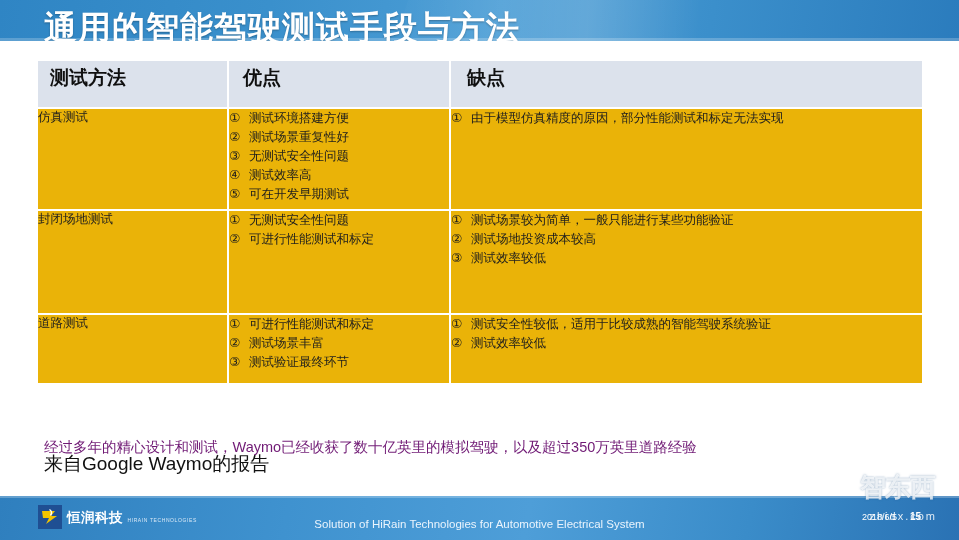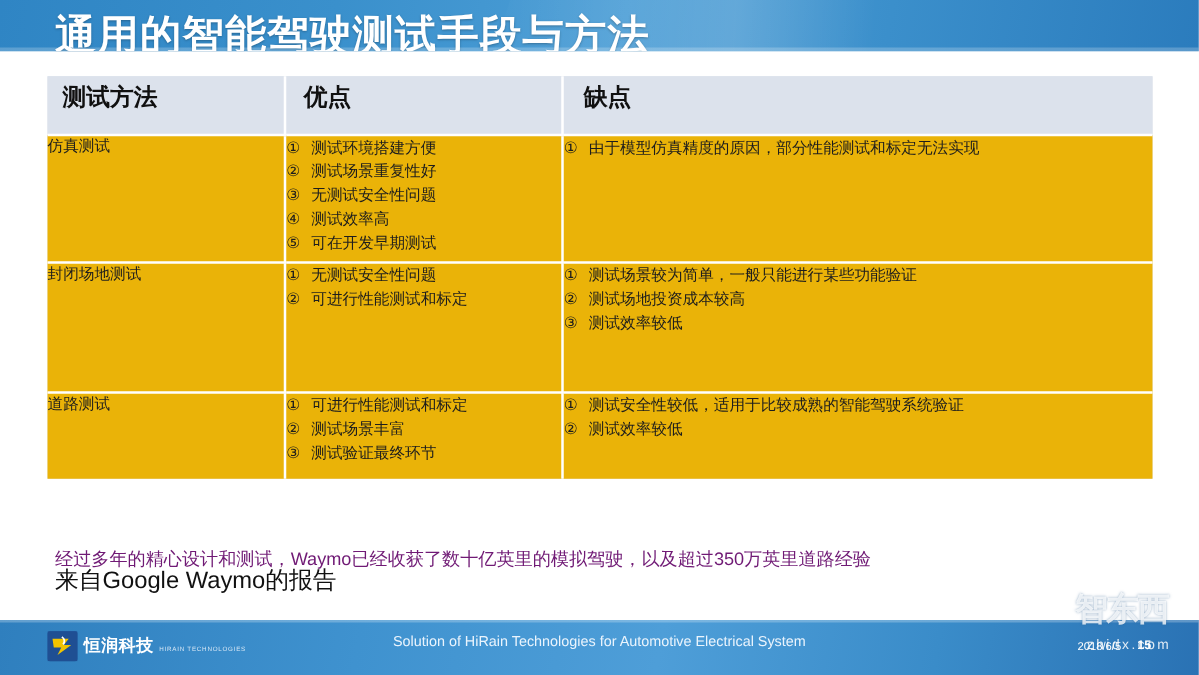--- a/index.html
+++ b/index.html
@@ -196,21 +196,21 @@
   .logo-en {
     font-size: 5px;
     color: #d8e8f6;
     letter-spacing: .6px;
     margin-top: 3px;
     white-space: nowrap;
   }
   .footer-center {
     position: absolute;
     left: 0; right: 0;
-    top: 12px;
+    top: 22px;
     text-align: center;
     font-size: 11.5px;
     color: #eaf4fd;
     white-space: nowrap;
   }
   .footer-date {
     position: absolute;
     right: 62px;
     top: 16px;
     font-size: 9px;

